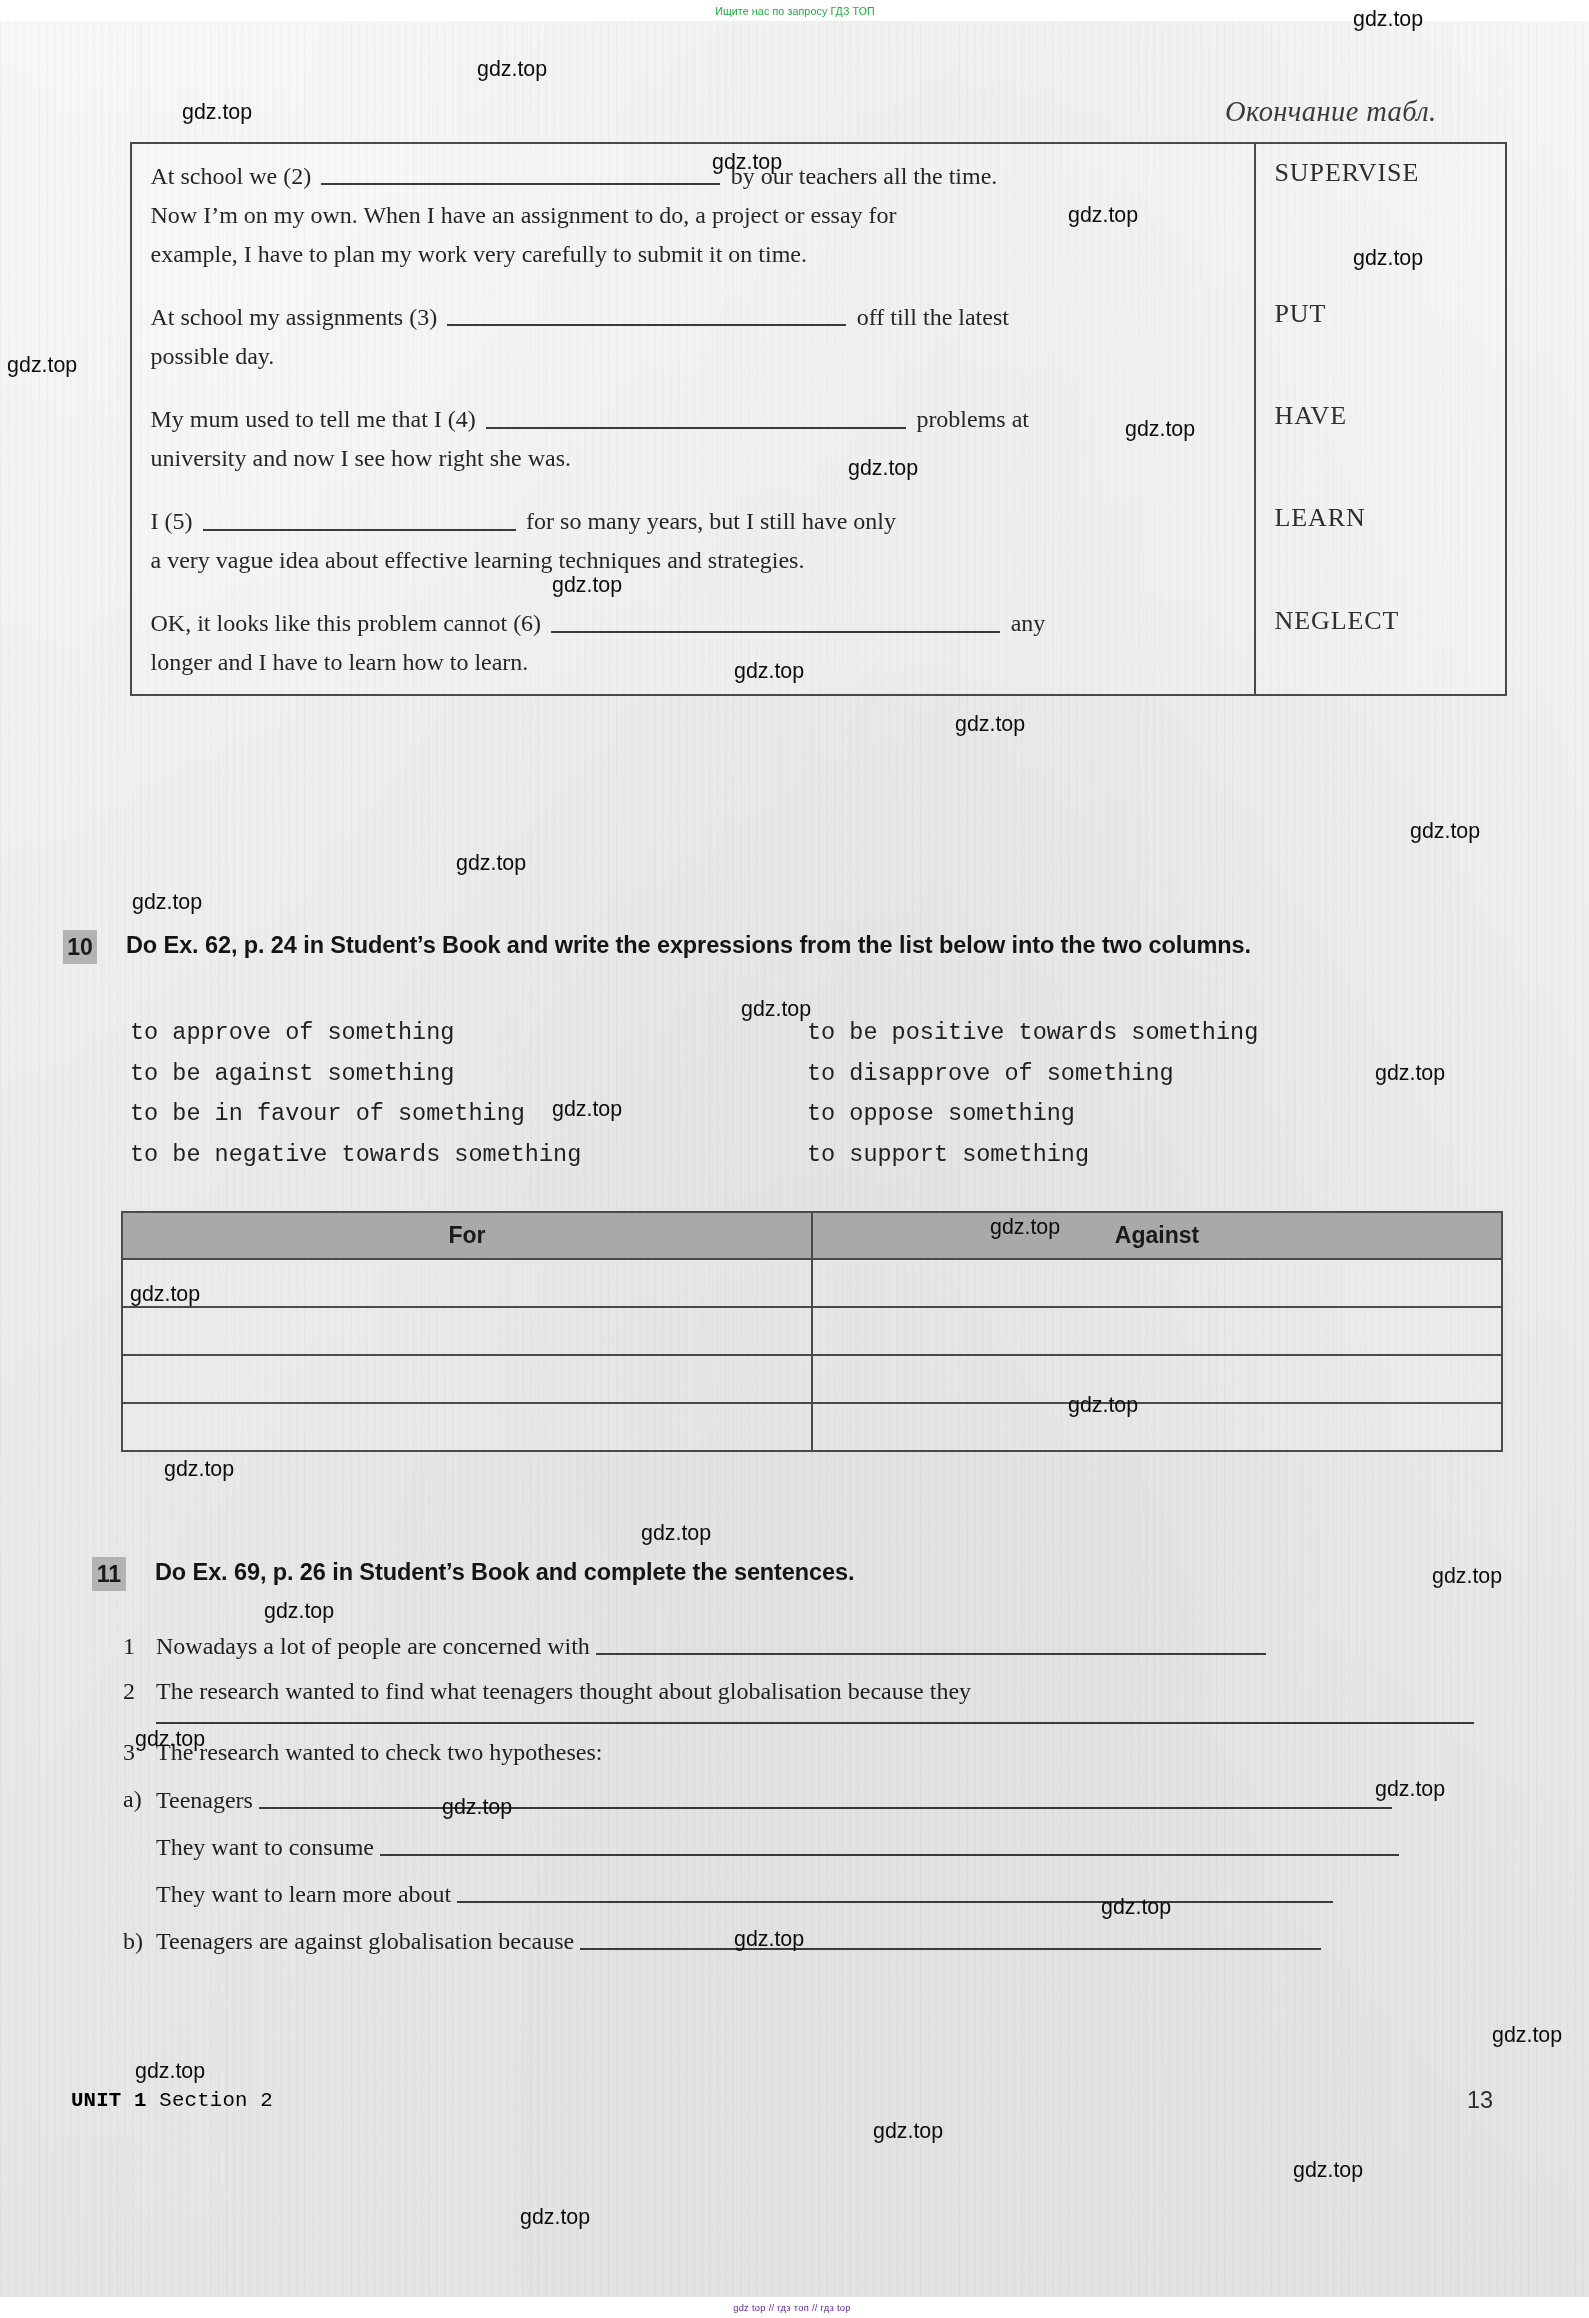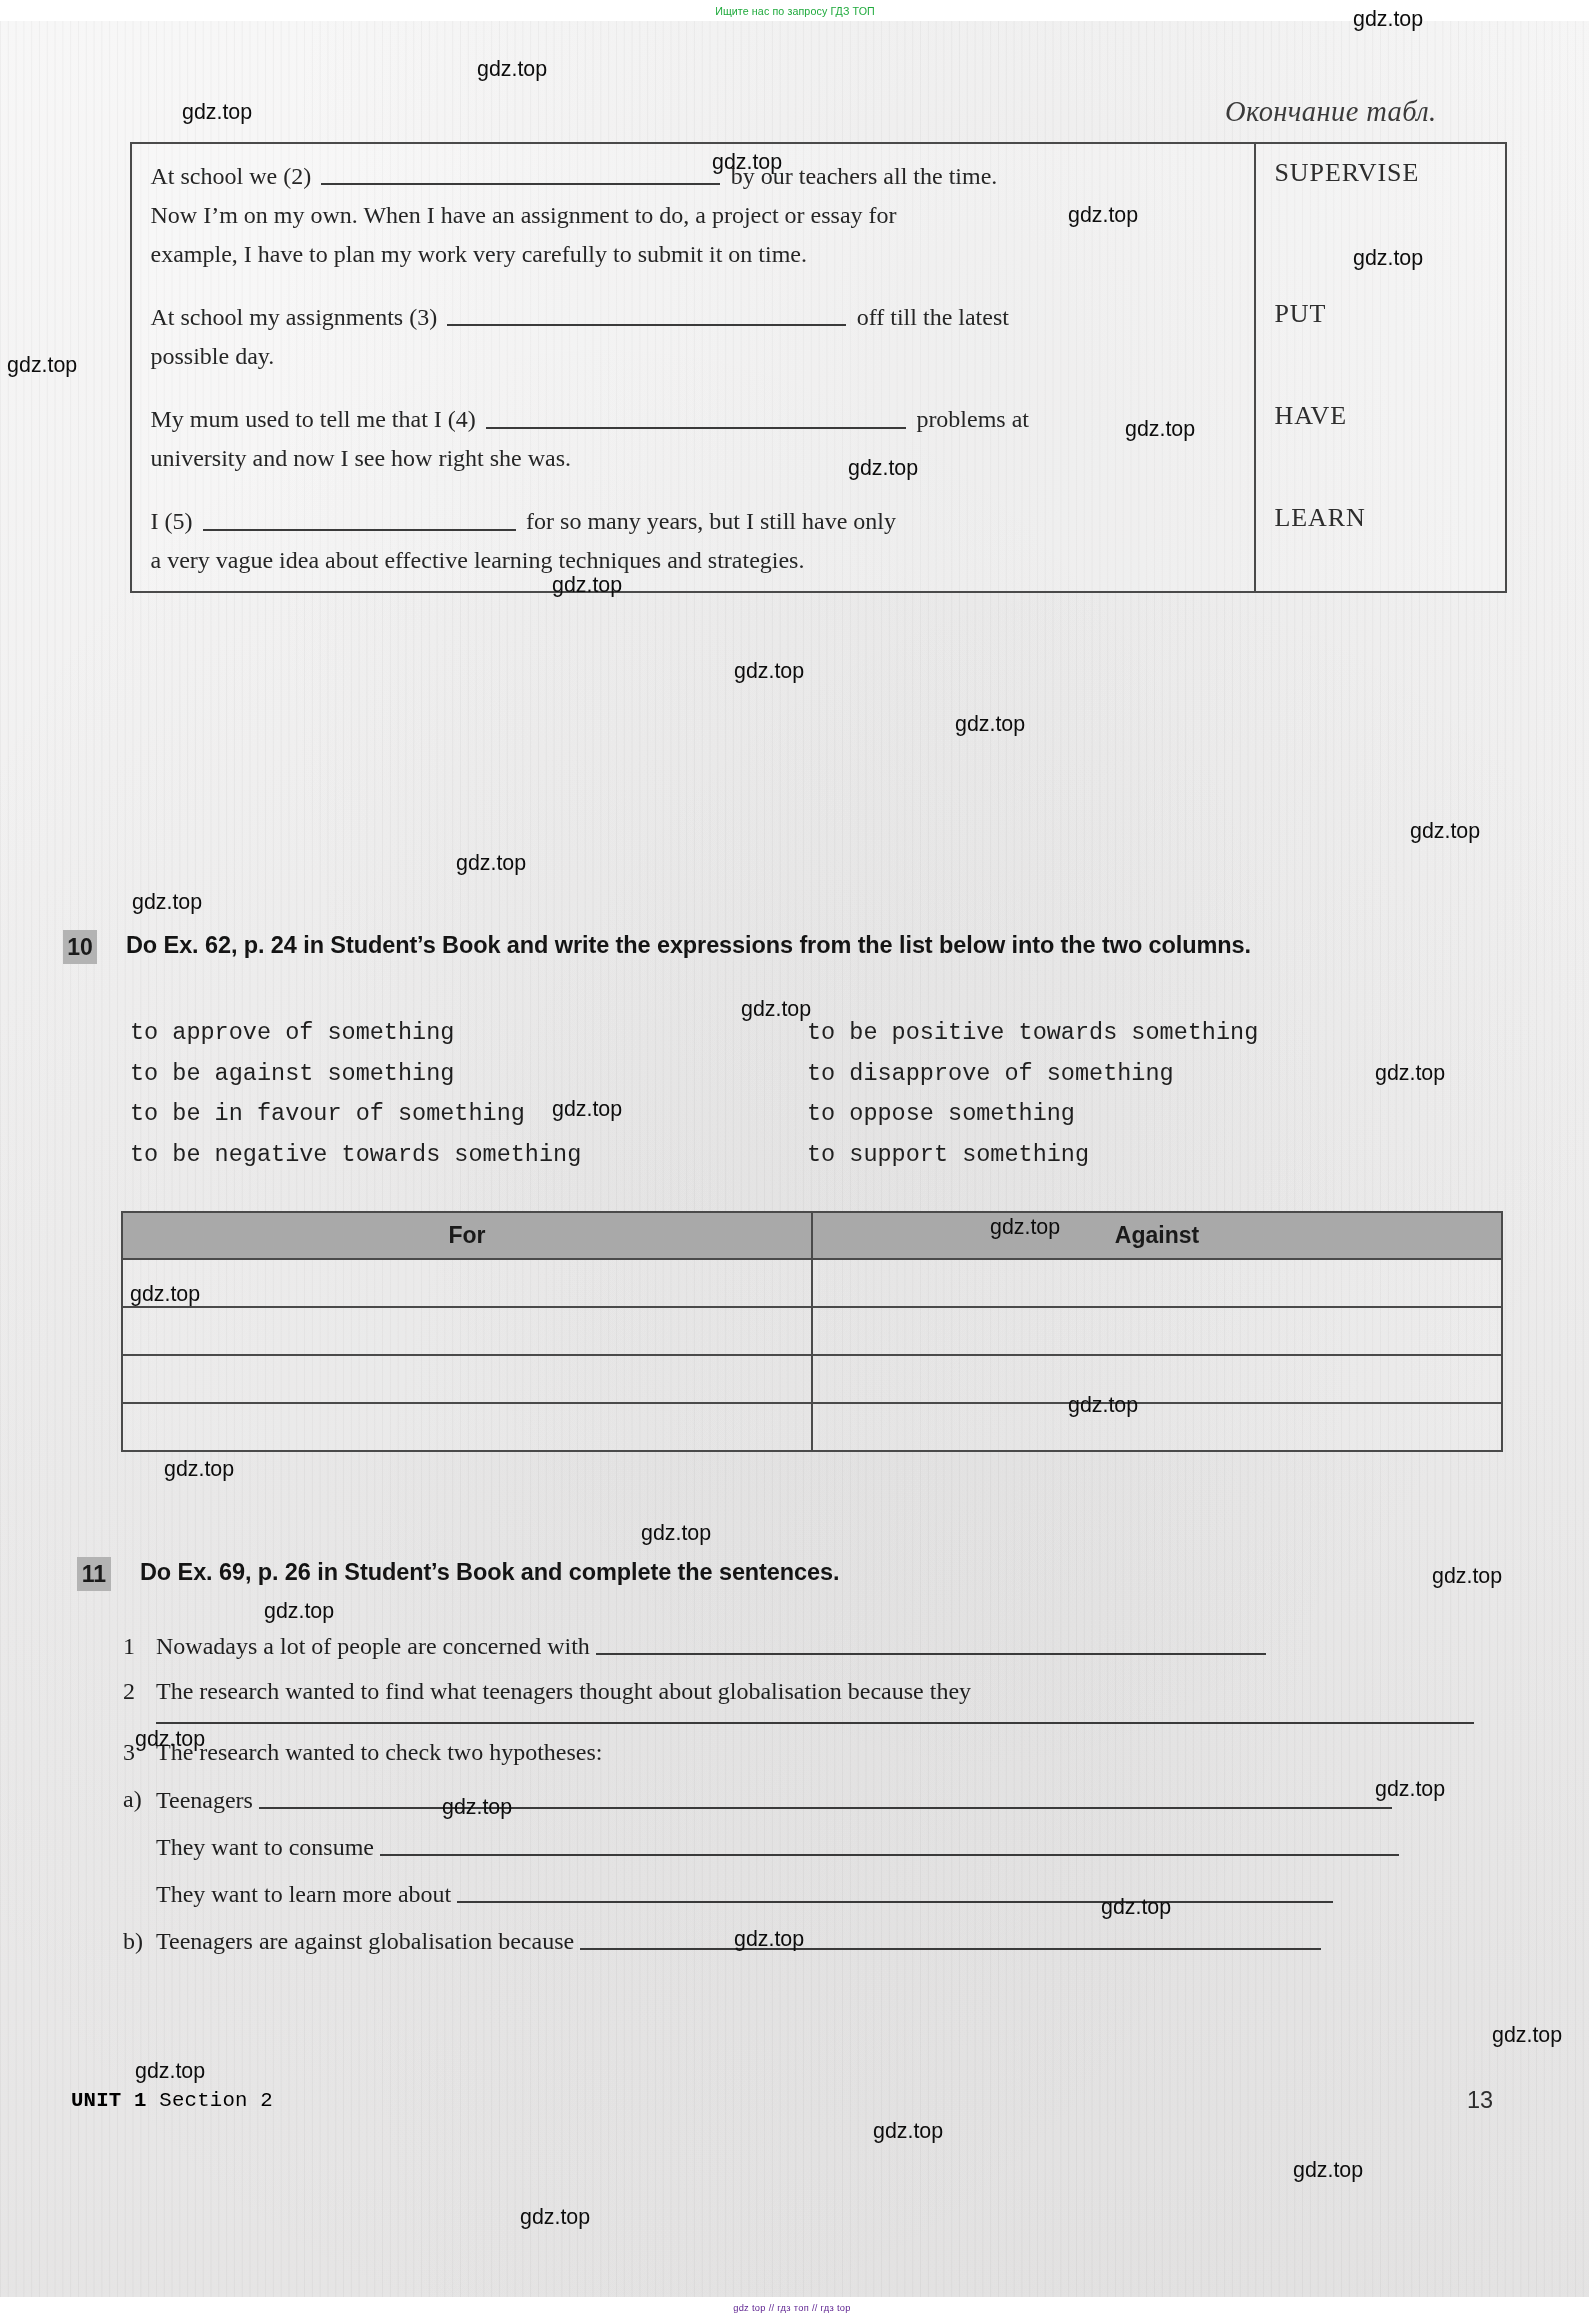--- a/index.html
+++ b/index.html
@@ -245,20 +245,31 @@
         <div class="just">
           <span>I (5)</span>
           <span class="blank" style="width:313px"></span>
           <span>for so many years, but I still have only</span>
         </div>
         <div>a very vague idea about effective learning techniques and strategies.</div>
       </td>
       <td class="verb-cell">LEARN</td>
     </tr>
 
+    <tr>
+      <td class="sent-cell">
+        <div>
+          <span>OK, it looks like this problem cannot (6)</span>
+          <span class="blank" style="width:449px"></span>
+          <span>any</span>
+        </div>
+        <div>longer and I have to learn how to learn.</div>
+      </td>
+      <td class="verb-cell">NEGLECT</td>
+    </tr>
 
 
   </tbody>
 </table>
 
 <div class="ex-head" style="left:63px; top:930px; width:1396px;">
   <div class="ex-num">10</div>
   <div class="ex-title" style="max-width:1268px">Do Ex. 62, p. 24 in Student’s Book and write the expressions from the list below into the two columns.</div>
 </div>
 
@@ -297,21 +308,21 @@
       <td></td>
       <td></td>
     </tr>
     <tr>
       <td></td>
       <td></td>
     </tr>
   </tbody>
 </table>
 
-<div class="ex-head" style="left:48px; top:1557px; width:1396px;padding-left:29px;">
+<div class="ex-head" style="left:63px; top:1557px; width:1396px;padding-left:29px;">
   <div class="ex-num">11</div>
   <div class="ex-title">Do Ex. 69, p. 26 in Student’s Book and complete the sentences.</div>
 </div>
 
 <div id="ex11-body">
 
   <div class="q-row">
     <span class="q-num">1</span>
     <span class="q-text">
       <span>Nowadays a lot of people are concerned with</span><span class="rule" style="width:670px"></span>

